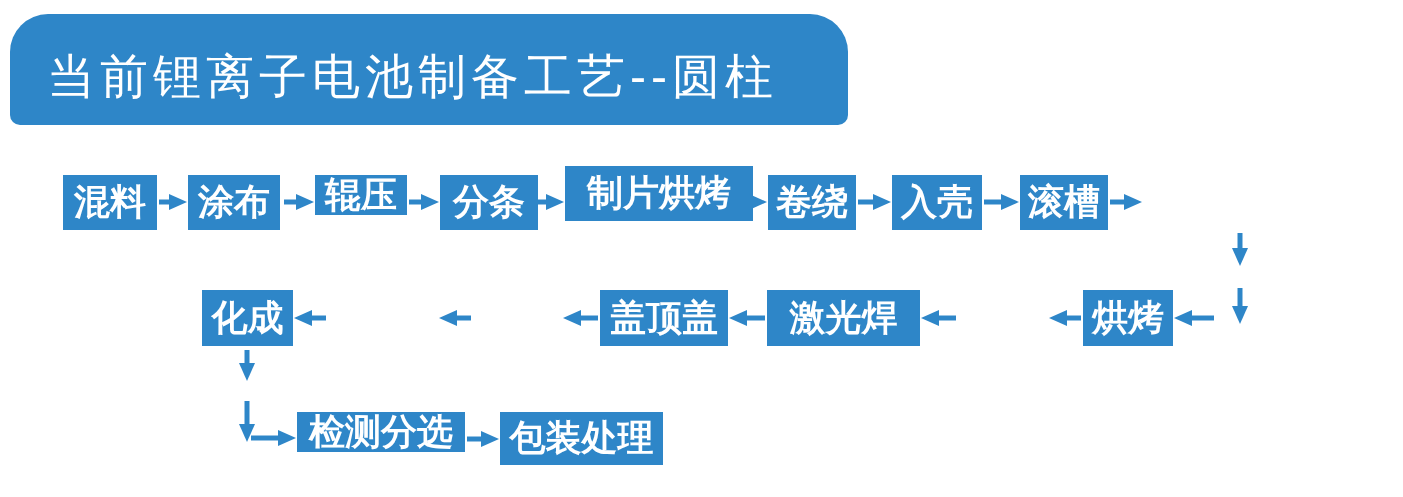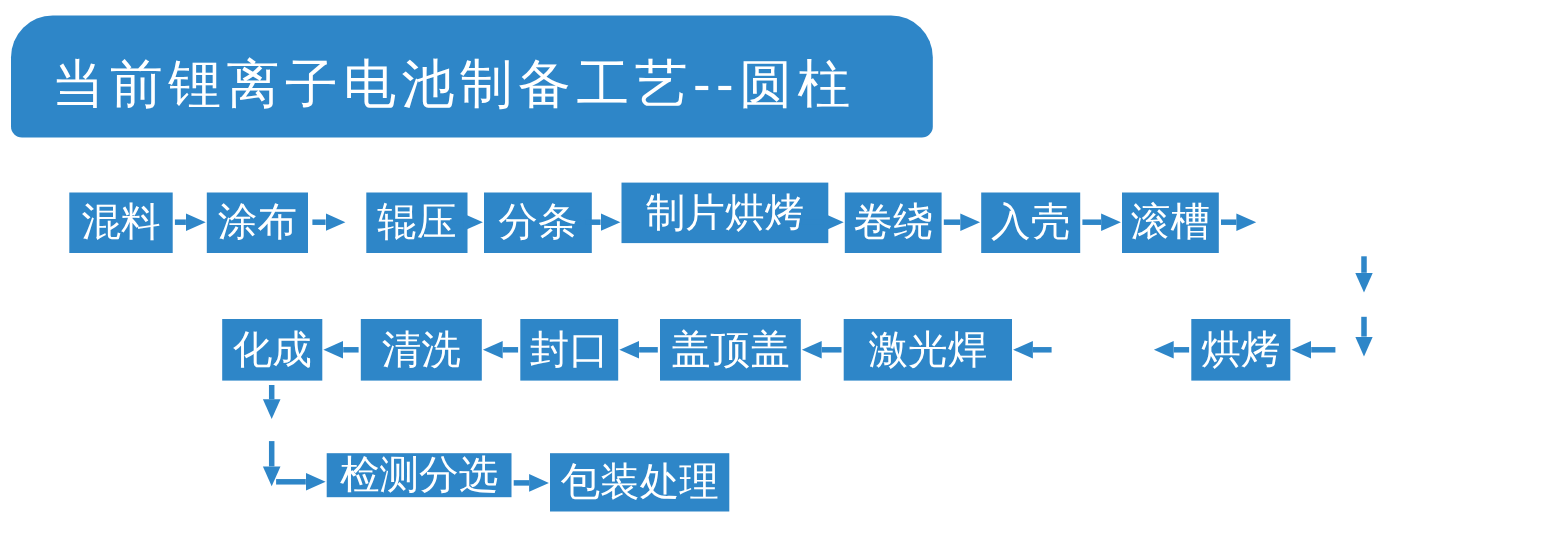--- a/index.html
+++ b/index.html
@@ -38,21 +38,21 @@
     white-space: nowrap;
   }
   .node {
     position: absolute;
     background: var(--primary);
     color: var(--text);
     display: flex;
     align-items: center;
     justify-content: center;
     font-size: 36px;
-    font-weight: 400;
+    font-weight: 700;
     white-space: nowrap;
   }
   svg.arrows {
     position: absolute;
     left: 0; top: 0;
     width: 1403px; height: 497px;
     pointer-events: none;
   }
   svg.arrows line {
     stroke: var(--primary);
@@ -70,47 +70,41 @@
   <div class="banner">
     <span class="banner-text">当前锂离子电池制备工艺--圆柱</span>
   </div>
 
   <div class="node" style="left:63px;top:175px;width:94px;height:55px">
       <span>混料</span>
     </div>
   <div class="node" style="left:188px;top:175px;width:92px;height:55px">
       <span>涂布</span>
     </div>
-  <div class="node" style="left:333px;top:175px;width:92px;height:55px">
+  <div class="node" style="left:315px;top:175px;width:92px;height:40px">
       <span>辊压</span>
     </div>
   <div class="node" style="left:440px;top:175px;width:98px;height:55px">
       <span>分条</span>
     </div>
   <div class="node" style="left:565px;top:166px;width:188px;height:55px">
       <span>制片烘烤</span>
     </div>
   <div class="node" style="left:768px;top:175px;width:88px;height:55px">
       <span>卷绕</span>
     </div>
   <div class="node" style="left:892px;top:175px;width:90px;height:55px">
       <span>入壳</span>
     </div>
   <div class="node" style="left:1020px;top:175px;width:88px;height:55px">
       <span>滚槽</span>
     </div>
 
   <div class="node" style="left:202px;top:290px;width:91px;height:56px">
       <span>化成</span>
-    </div>
-  <div class="node" style="left:328px;top:290px;width:110px;height:56px">
-      <span>清洗</span>
-    </div>
-  <div class="node" style="left:473px;top:290px;width:89px;height:56px">
-      <span>封口</span>
     </div>
   <div class="node" style="left:600px;top:290px;width:128px;height:56px">
       <span>盖顶盖</span>
     </div>
   <div class="node" style="left:767px;top:290px;width:153px;height:56px">
       <span>激光焊</span>
     </div>
   <div class="node" style="left:1083px;top:290px;width:90px;height:56px">
       <span>烘烤</span>
     </div>

